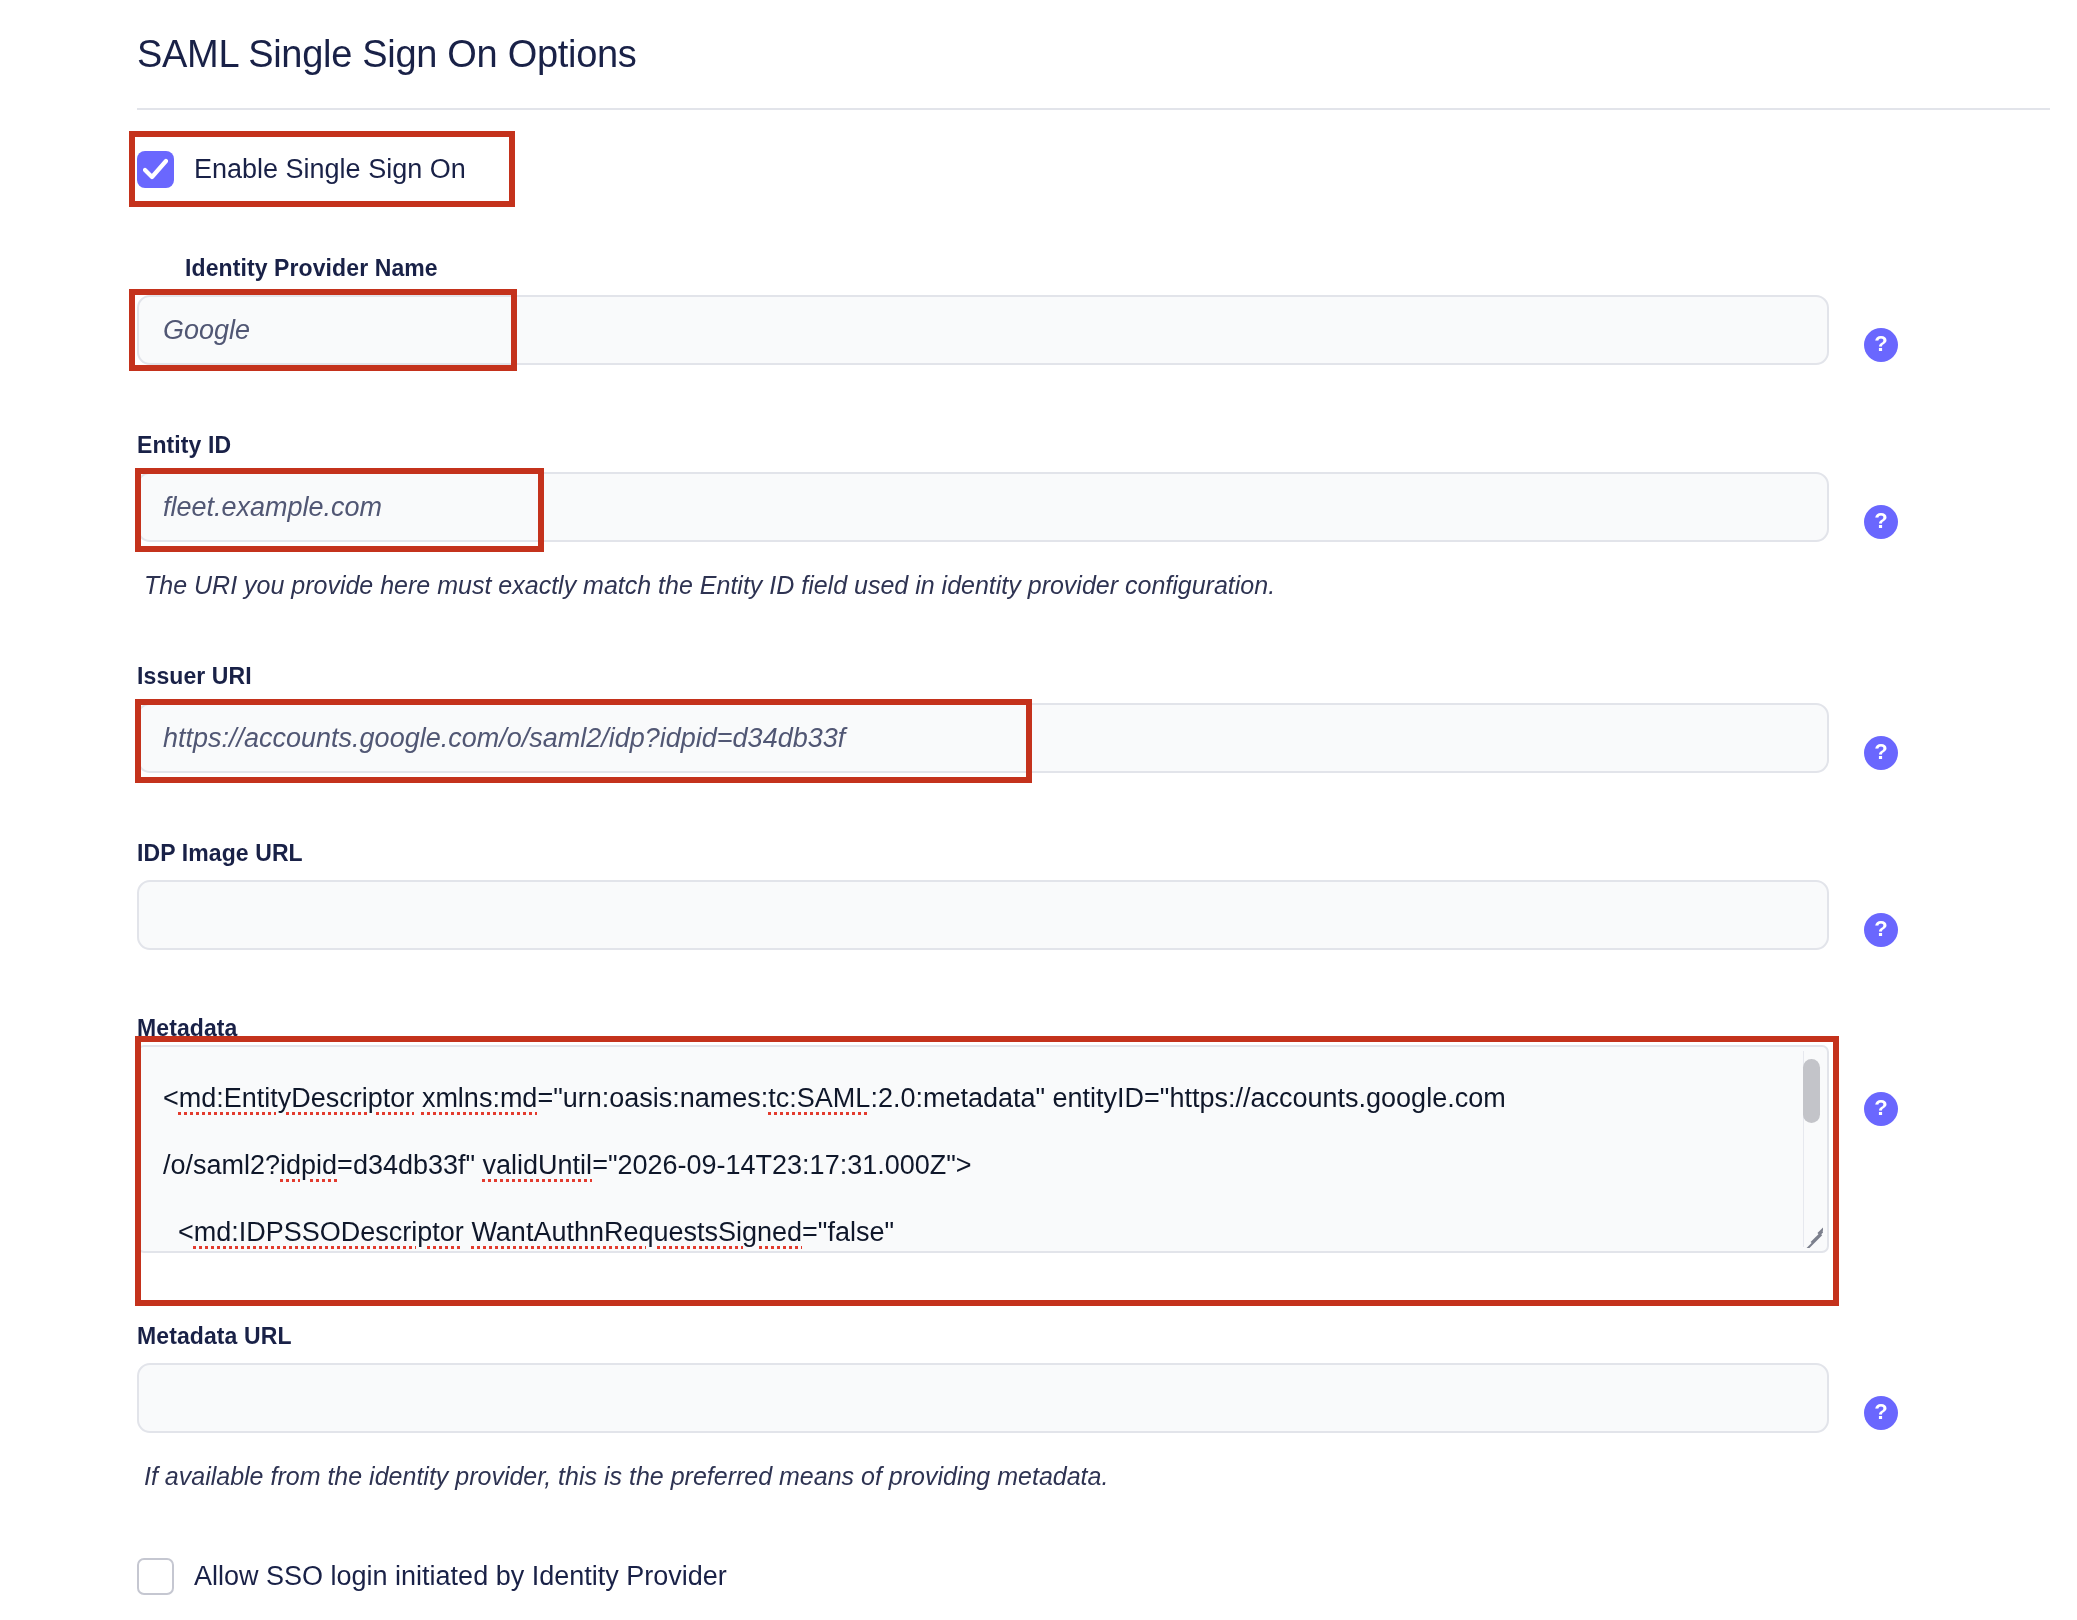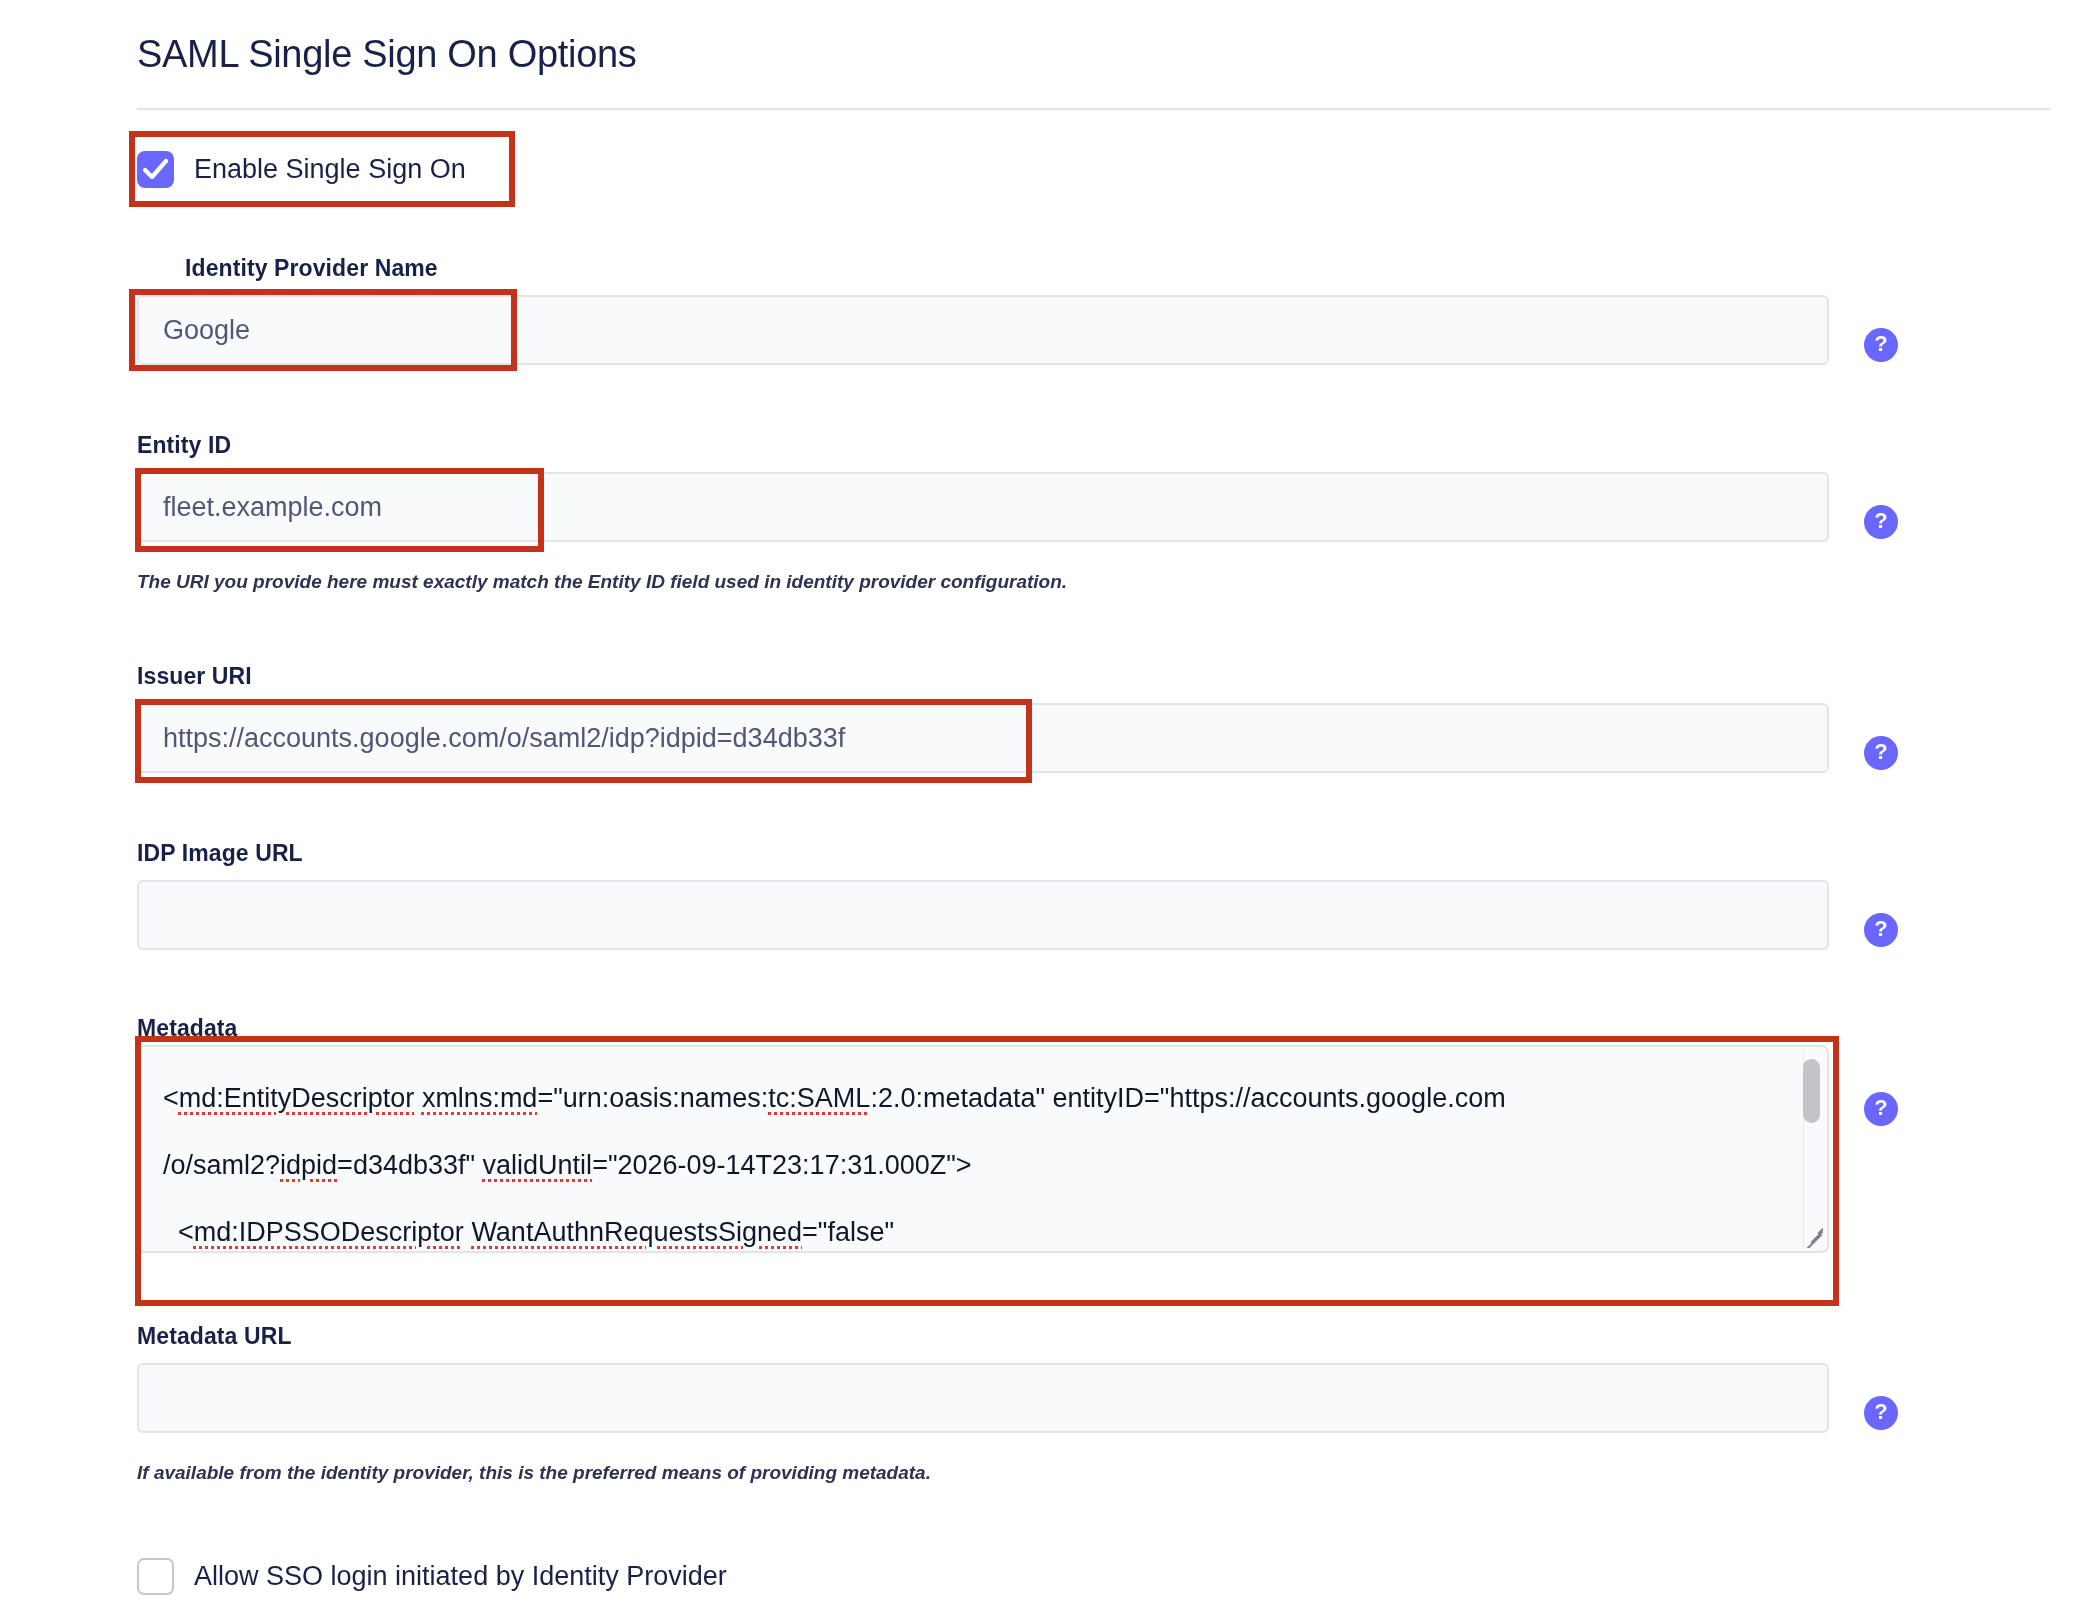--- a/index.html
+++ b/index.html
@@ -90,37 +90,37 @@
     letter-spacing: 0.1px;
   }
   .input-box {
     position: absolute;
     left: 137px;
     width: 1692px;
     height: 70px;
     box-sizing: border-box;
     background: #f9fafb;
     border: 2px solid #e2e4ea;
-    border-radius: 6px;
+    border-radius: 13px;
     display: flex;
     align-items: center;
     padding: 0 24px;
     font-size: 27px;
     color: #515774;
     white-space: nowrap;
     overflow: hidden;
+    font-style: italic;
   }
   .helper-text {
     position: absolute;
-    left: 137px;
-    font-size: 19px;
+    left: 144px;
+    font-size: 25px;
     font-style: italic;
     color: #2e3352;
     white-space: nowrap;
-    font-weight: bold;
   }
 
   
   .help-icon {
     position: absolute;
     width: 34px;
     height: 34px;
     border-radius: 50%;
     background: #6a67fe;
     color: #ffffff;

